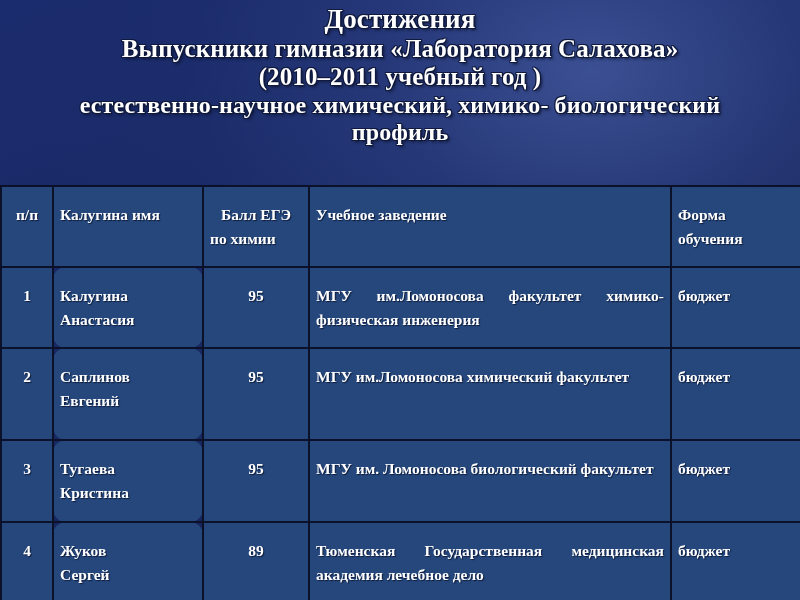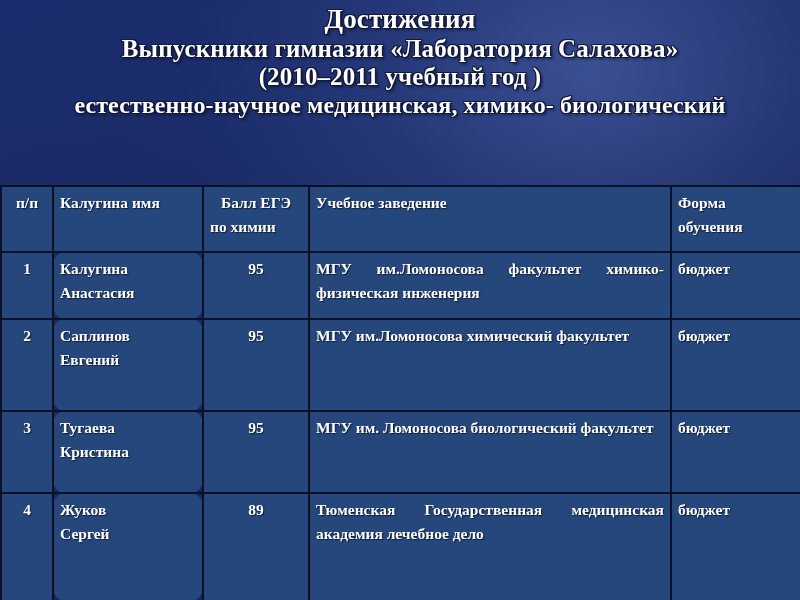--- a/index.html
+++ b/index.html
@@ -75,21 +75,21 @@
   }
   #ach-table td,
   #ach-table th {
     border: 2px solid #0a1128;
     background: #25477c;
     color: #ffffff;
     font-family: "Liberation Serif", "DejaVu Serif", serif;
     font-weight: bold;
     font-size: 15.5px;
     line-height: 1.52;
-    padding: 4px 6px;
+    padding: 16px 6px;
     vertical-align: top;
     box-sizing: border-box;
     text-shadow: 1px 1px 1px rgba(8,14,36,0.75);
     margin-left: 18px;
   }
 
   col.c-num   { width: 52px; }
   col.c-name  { width: 150px; }
   col.c-score { width: 106px; }
   col.c-inst  { width: 362px; }
@@ -118,21 +118,22 @@
 </style>
 </head>
 <body>
 
 <div id="slide">
 
   <div id="title-block">
     <div class="title-line tl-1">Достижения</div>
     <div class="title-line tl-2">Выпускники гимназии  «Лаборатория Салахова»</div>
     <div class="title-line tl-3">(2010–2011 учебный год )</div>
-    <div class="title-line tl-4">естественно-научное медицинская, химико- биологический</div>
+    <div class="title-line tl-4">естественно-научное химический, химико- биологический</div>
+    <div class="title-line tl-5">профиль</div>
   </div>
 
   <table id="ach-table">
     <colgroup>
       <col class="c-num">
       <col class="c-name">
       <col class="c-score">
       <col class="c-inst">
       <col class="c-form">
     </colgroup>

